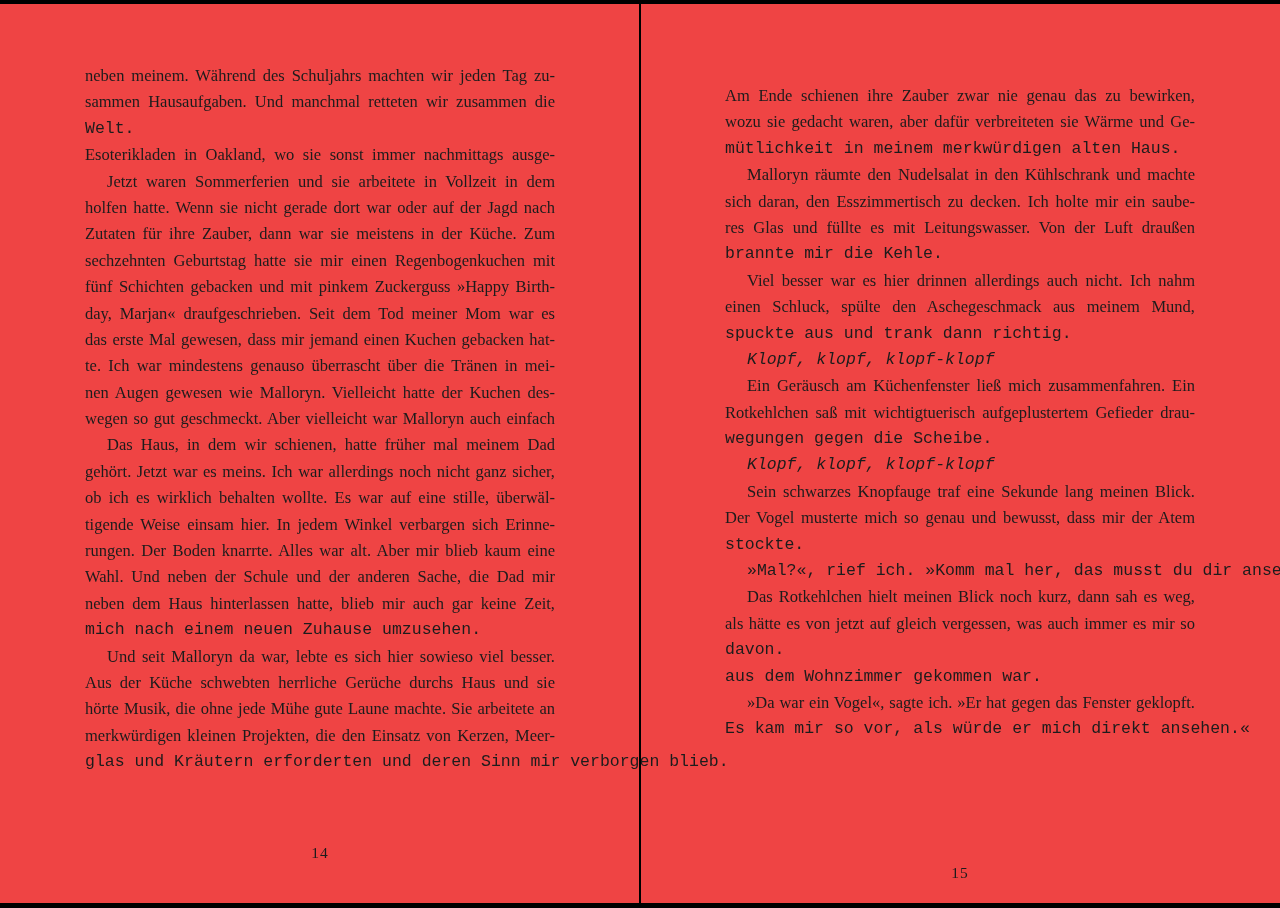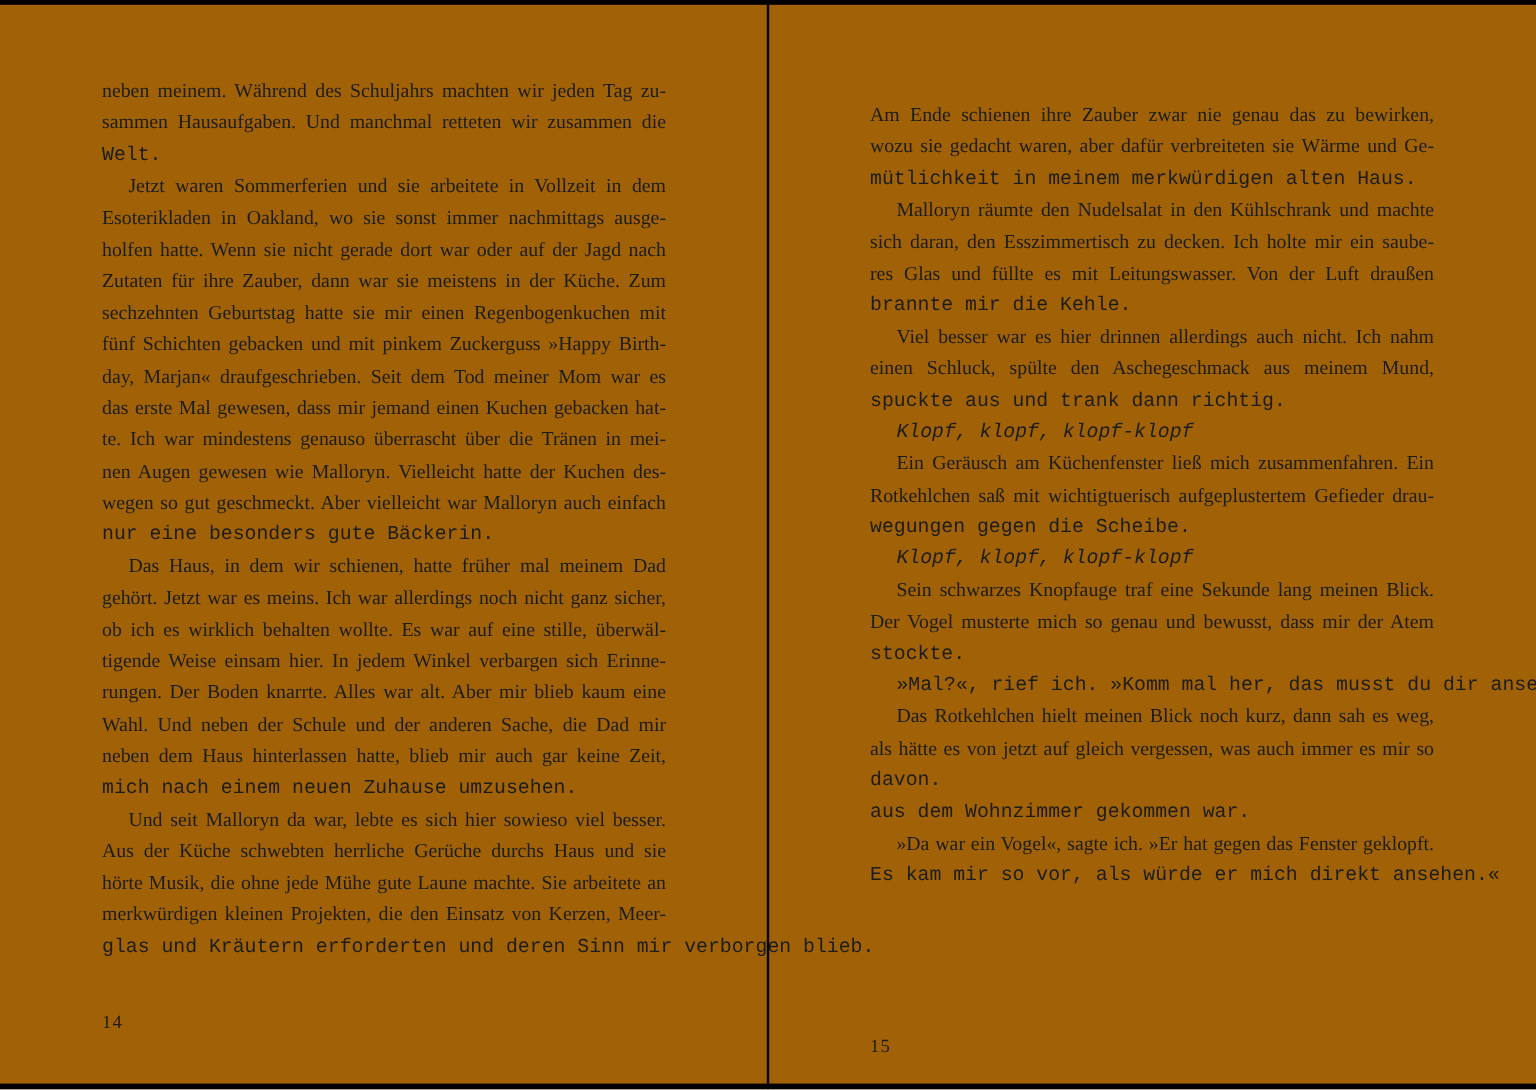--- a/index.html
+++ b/index.html
@@ -4,21 +4,21 @@
 <style>
   html, body {
     margin: 0;
     padding: 0;
     background: #ffffff;
   }
   .spread {
     position: relative;
     width: 1280px;
     height: 908px;
-    background: #a16207;
+    background: #ef4444;
     overflow: hidden;
     font-family: "Liberation Serif", "DejaVu Serif", serif;
     color: #1c1c1c;
   }
   .bar-top {
     position: absolute;
     left: 0; top: 0;
     width: 1280px; height: 4px;
     background: #000000;
   }
@@ -58,49 +58,48 @@
     overflow: visible;
   }
   .line.end  { text-align-last: left; font-family: Liberation Mono, monospace; }
   .line.ind  { text-indent: 22px; }
   .line.ital { font-style: italic; }
   .pagenum {
     position: absolute;
     top: 844px;
     left: 85px;
     width: 470px;
-    text-align: left;
+    text-align: center;
     font-size: 15.5px;
     letter-spacing: 1px;
   }
 </style>
 </head>
 <body>
 
 <div class="spread">
 
   <div class="bar-top"></div>
 
   <div class="page left">
     <div class="text-block">
         <div class="line">neben meinem. Während des Schuljahrs machten wir jeden Tag zu-</div>
         <div class="line">sammen Hausaufgaben. Und manchmal retteten wir zusammen die</div>
         <div class="line end">Welt.</div>
+        <div class="line">Esoterikladen in Oakland, wo sie sonst immer nachmittags ausge-</div>
         <div class="line ind">Jetzt waren Sommerferien und sie arbeitete in Vollzeit in dem</div>
-        <div class="line">Esoterikladen in Oakland, wo sie sonst immer nachmittags ausge-</div>
         <div class="line">holfen hatte. Wenn sie nicht gerade dort war oder auf der Jagd nach</div>
         <div class="line">Zutaten für ihre Zauber, dann war sie meistens in der Küche. Zum</div>
         <div class="line">sechzehnten Geburtstag hatte sie mir einen Regenbogenkuchen mit</div>
         <div class="line">fünf Schichten gebacken und mit pinkem Zuckerguss »Happy Birth-</div>
         <div class="line">day, Marjan« draufgeschrieben. Seit dem Tod meiner Mom war es</div>
         <div class="line">das erste Mal gewesen, dass mir jemand einen Kuchen gebacken hat-</div>
         <div class="line">te. Ich war mindestens genauso überrascht über die Tränen in mei-</div>
         <div class="line">nen Augen gewesen wie Malloryn. Vielleicht hatte der Kuchen des-</div>
         <div class="line">wegen so gut geschmeckt. Aber vielleicht war Malloryn auch einfach</div>
-        <div class="line end">nur eine besonders gute Bäckerin.</div>
         <div class="line ind">Das Haus, in dem wir schienen, hatte früher mal meinem Dad</div>
         <div class="line">gehört. Jetzt war es meins. Ich war allerdings noch nicht ganz sicher,</div>
         <div class="line">ob ich es wirklich behalten wollte. Es war auf eine stille, überwäl-</div>
         <div class="line">tigende Weise einsam hier. In jedem Winkel verbargen sich Erinne-</div>
         <div class="line">rungen. Der Boden knarrte. Alles war alt. Aber mir blieb kaum eine</div>
         <div class="line">Wahl. Und neben der Schule und der anderen Sache, die Dad mir</div>
         <div class="line">neben dem Haus hinterlassen hatte, blieb mir auch gar keine Zeit,</div>
         <div class="line end">mich nach einem neuen Zuhause umzusehen.</div>
         <div class="line ind">Und seit Malloryn da war, lebte es sich hier sowieso viel besser.</div>
         <div class="line">Aus der Küche schwebten herrliche Gerüche durchs Haus und sie</div>

